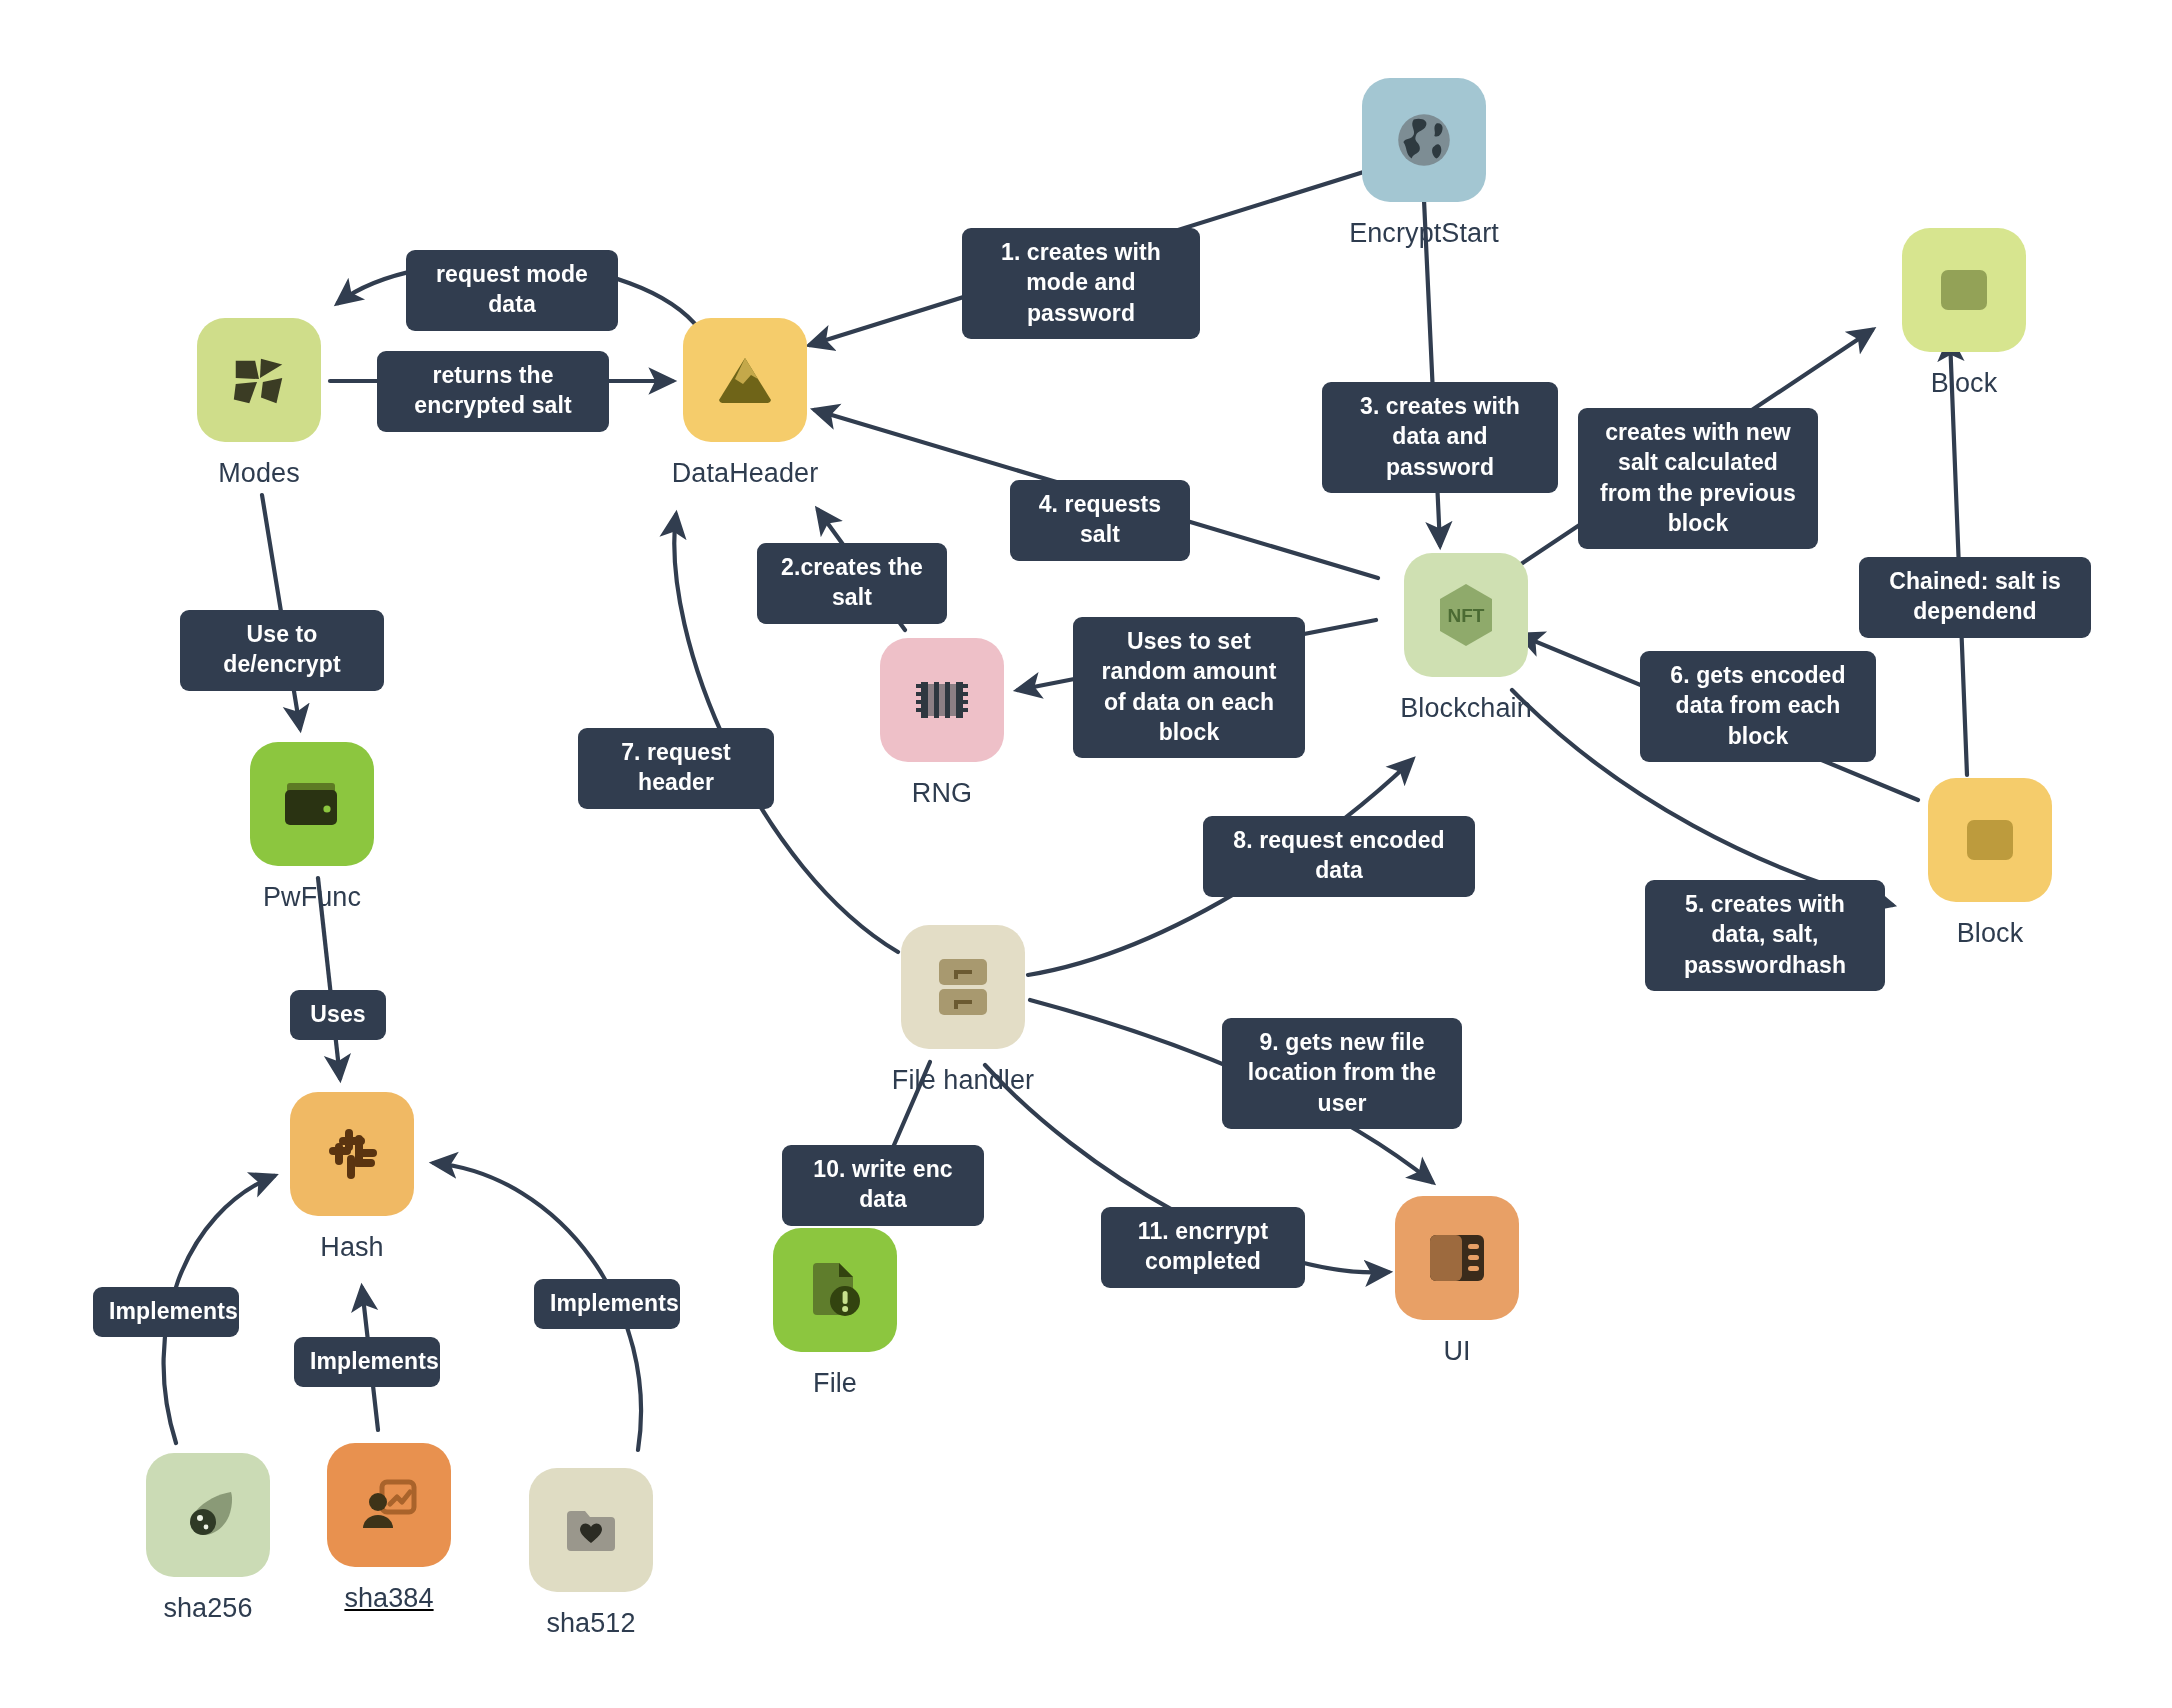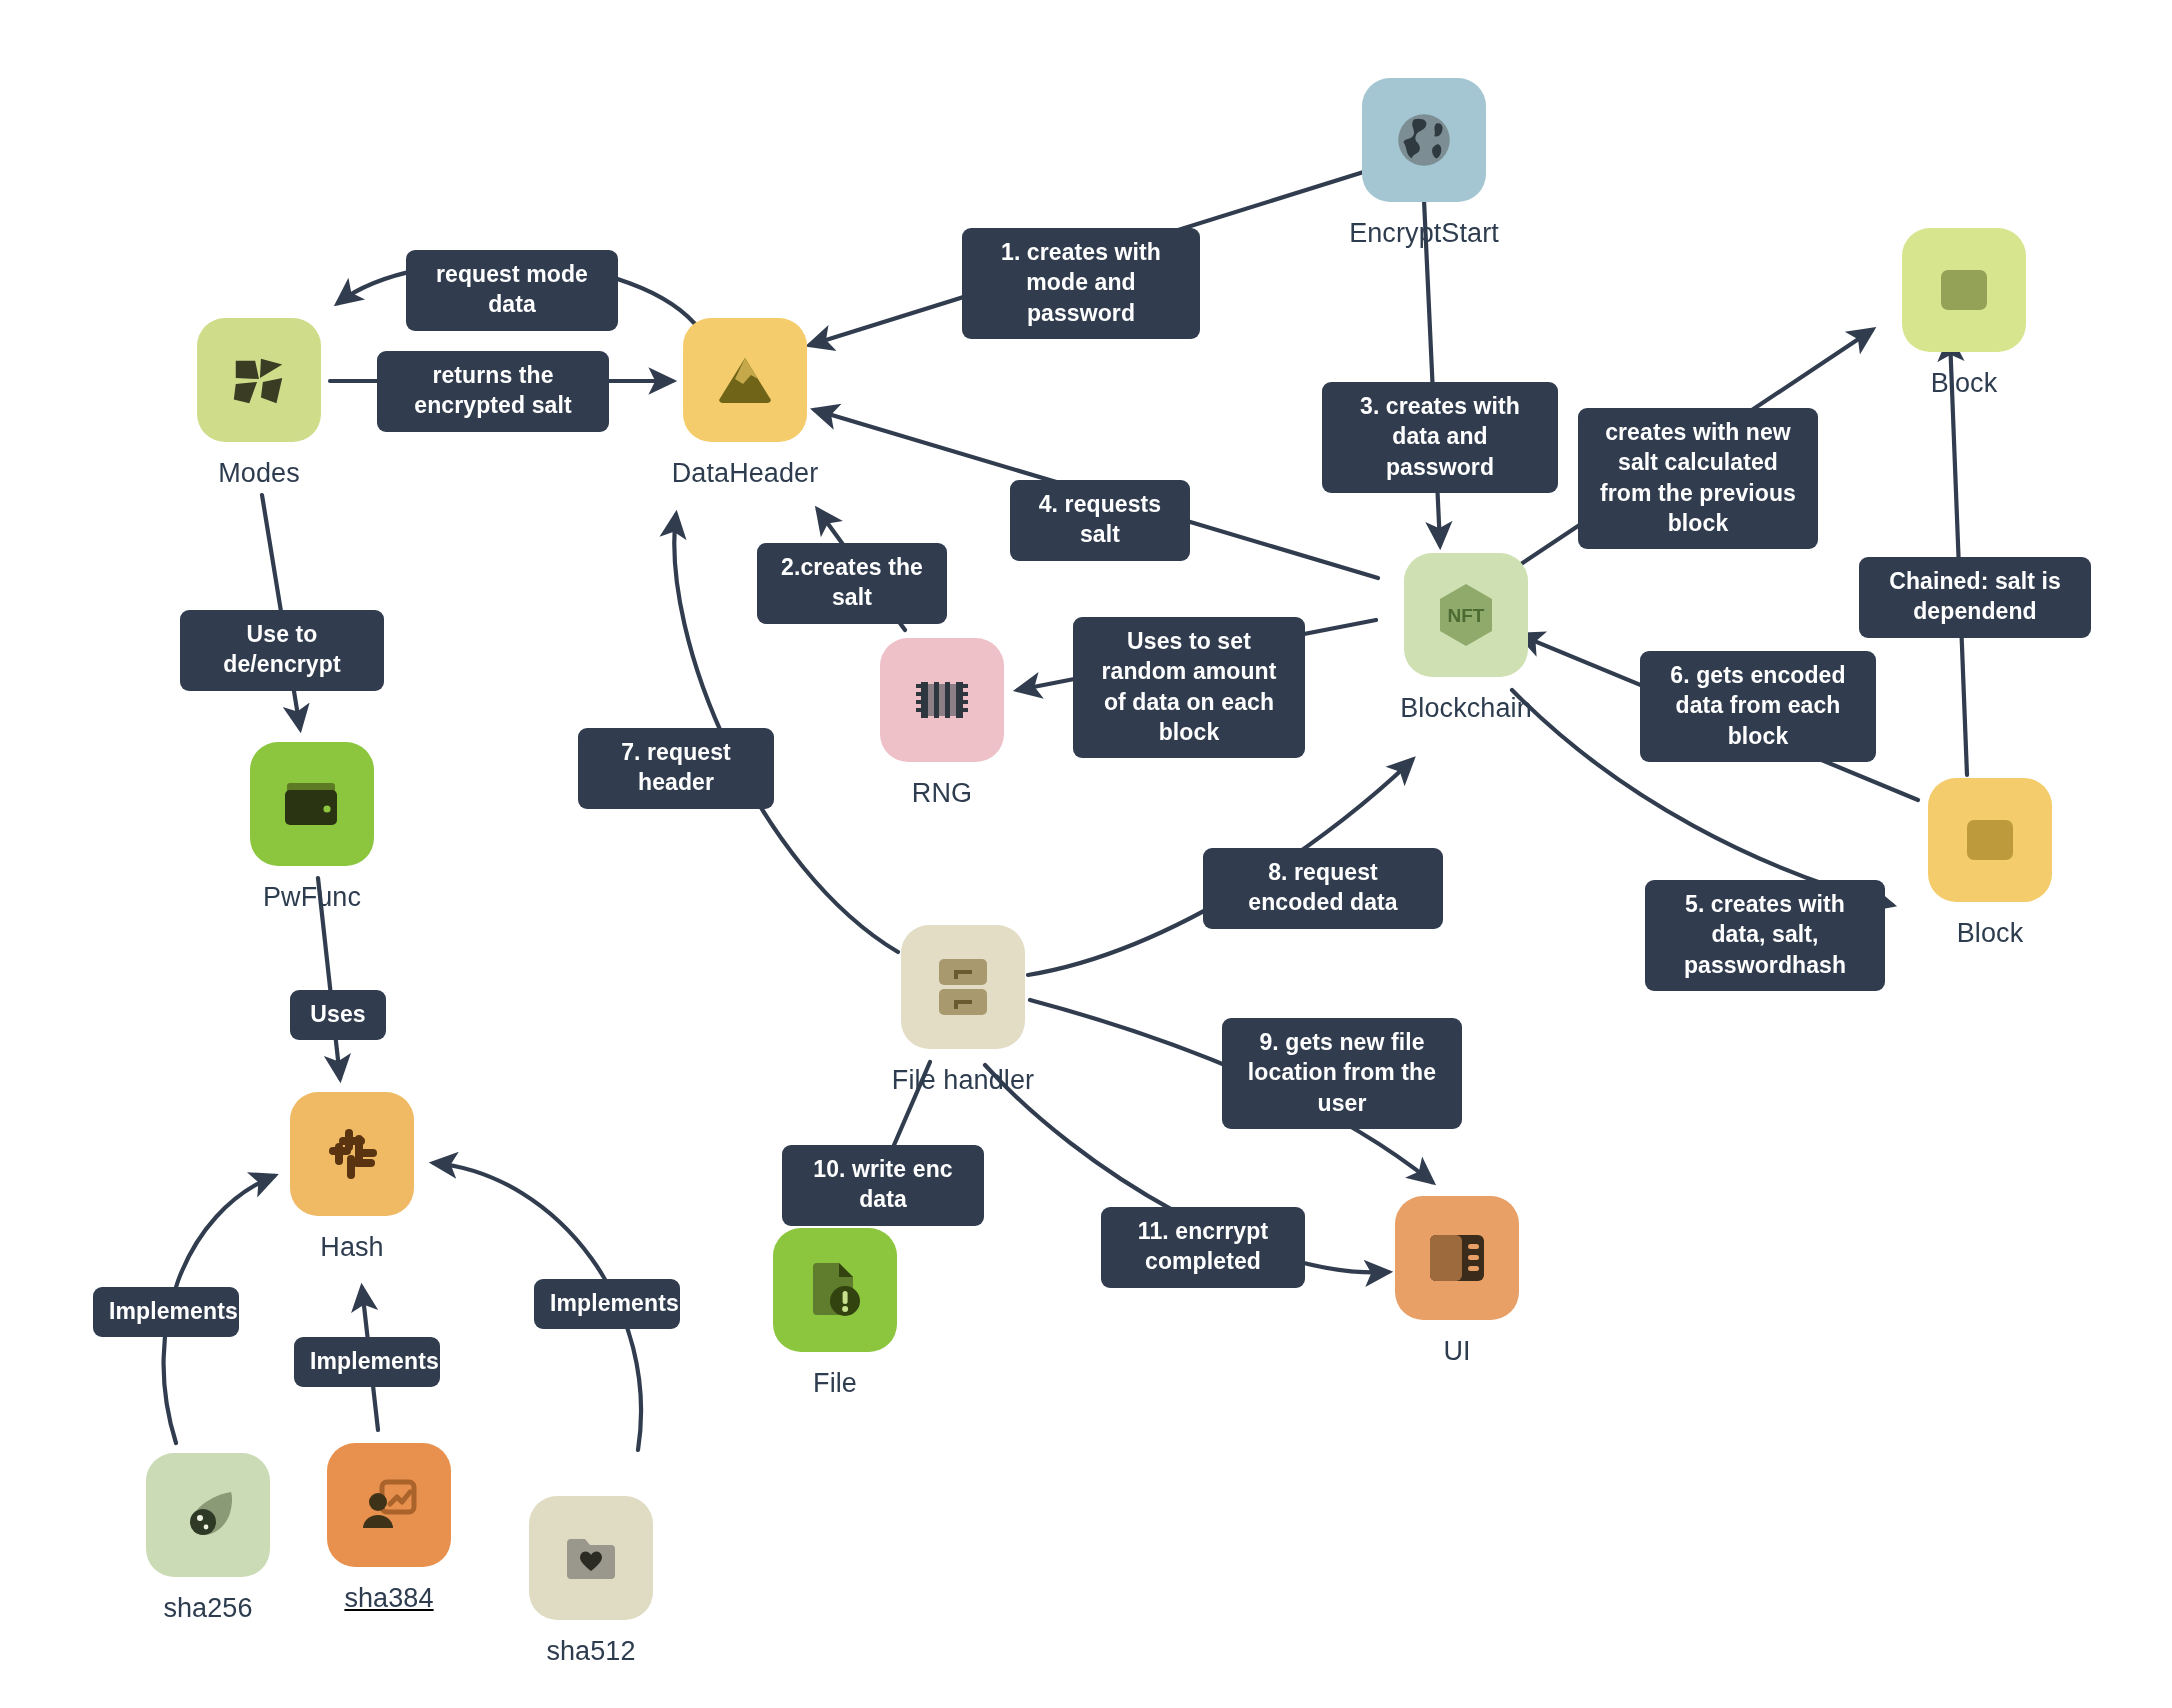--- a/index.html
+++ b/index.html
@@ -292,21 +292,21 @@
       <svg class="icon" width="58" height="54" viewBox="0 0 58 54">
         <rect x="22" y="4" width="32" height="30" rx="5" fill="none" stroke="#a9632b" stroke-width="5"></rect>
         <path d="M30 26 l7 -7 l5 5 l8 -10" fill="none" stroke="#a9632b" stroke-width="5" stroke-linecap="round" stroke-linejoin="round"></path>
         <circle cx="18" cy="24" r="9" fill="#3e3318"></circle>
         <path d="M3 50 a15 13 0 0 1 30 0 z" fill="#3e3318"></path>
       </svg>
     </div>
     <div class="node-label">sha384</div>
   </div>
 
-  <div class="node" style="left:529px; top:1468px;margin-top:28px;">
+  <div class="node" style="left:529px; top:1468px;">
     <div class="node-tile" style="background:#dfdcc3;">
       <svg class="icon" width="54" height="50" viewBox="0 0 54 50">
         <path d="M3 10 a4 4 0 0 1 4-4 h14 l5 6 h21 a4 4 0 0 1 4 4 v26 a4 4 0 0 1 -4 4 h-40 a4 4 0 0 1 -4 -4 z" fill="#9a978c"></path>
         <path d="M27 38 C18 31 14 26 17 21 C19.5 17 25 18 27 22 C29 18 34.5 17 37 21 C40 26 36 31 27 38 Z" fill="#2b2b23"></path>
       </svg>
     </div>
     <div class="node-label">sha512</div>
   </div>
 
   <div class="edge-label" style="left:406px; top:250px; width:212px;">request mode data</div>
@@ -314,21 +314,21 @@
   <div class="edge-label" style="left:377px; top:351px; width:232px;">returns the encrypted salt</div>
   <div class="edge-label" style="left:1322px; top:382px; width:236px;">3. creates with data and password</div>
   <div class="edge-label" style="left:1578px; top:408px; width:240px;">creates with new salt calculated from the previous block</div>
   <div class="edge-label" style="left:1010px; top:480px; width:180px;">4. requests salt</div>
   <div class="edge-label" style="left:1859px; top:557px; width:232px;">Chained: salt is dependend</div>
   <div class="edge-label" style="left:757px; top:543px; width:190px;">2.creates the salt</div>
   <div class="edge-label" style="left:1073px; top:617px; width:232px;">Uses to set random amount of data on each block</div>
   <div class="edge-label" style="left:1640px; top:651px; width:236px;">6. gets encoded data from each block</div>
   <div class="edge-label" style="left:180px; top:610px; width:204px;">Use to de/encrypt</div>
   <div class="edge-label" style="left:578px; top:728px; width:196px;">7. request header</div>
-  <div class="edge-label" style="left:1203px; top:848px; width:240px;">8. request encoded data</div>
+  <div class="edge-label" style="left:1203px; top:816px; width:272px;">8. request encoded data</div>
   <div class="edge-label" style="left:1645px; top:880px; width:240px;">5. creates with data, salt, passwordhash</div>
   <div class="edge-label" style="left:290px; top:990px; width:96px;">Uses</div>
   <div class="edge-label" style="left:1222px; top:1018px; width:240px;">9. gets new file location from the user</div>
   <div class="edge-label" style="left:782px; top:1145px; width:202px;">10. write enc data</div>
   <div class="edge-label" style="left:1101px; top:1207px; width:204px;">11. encrrypt completed</div>
   <div class="edge-label" style="left:93px; top:1287px; width:146px;">Implements</div>
   <div class="edge-label" style="left:534px; top:1279px; width:146px;">Implements</div>
   <div class="edge-label" style="left:294px; top:1337px; width:146px;">Implements</div>
 
 </div>

